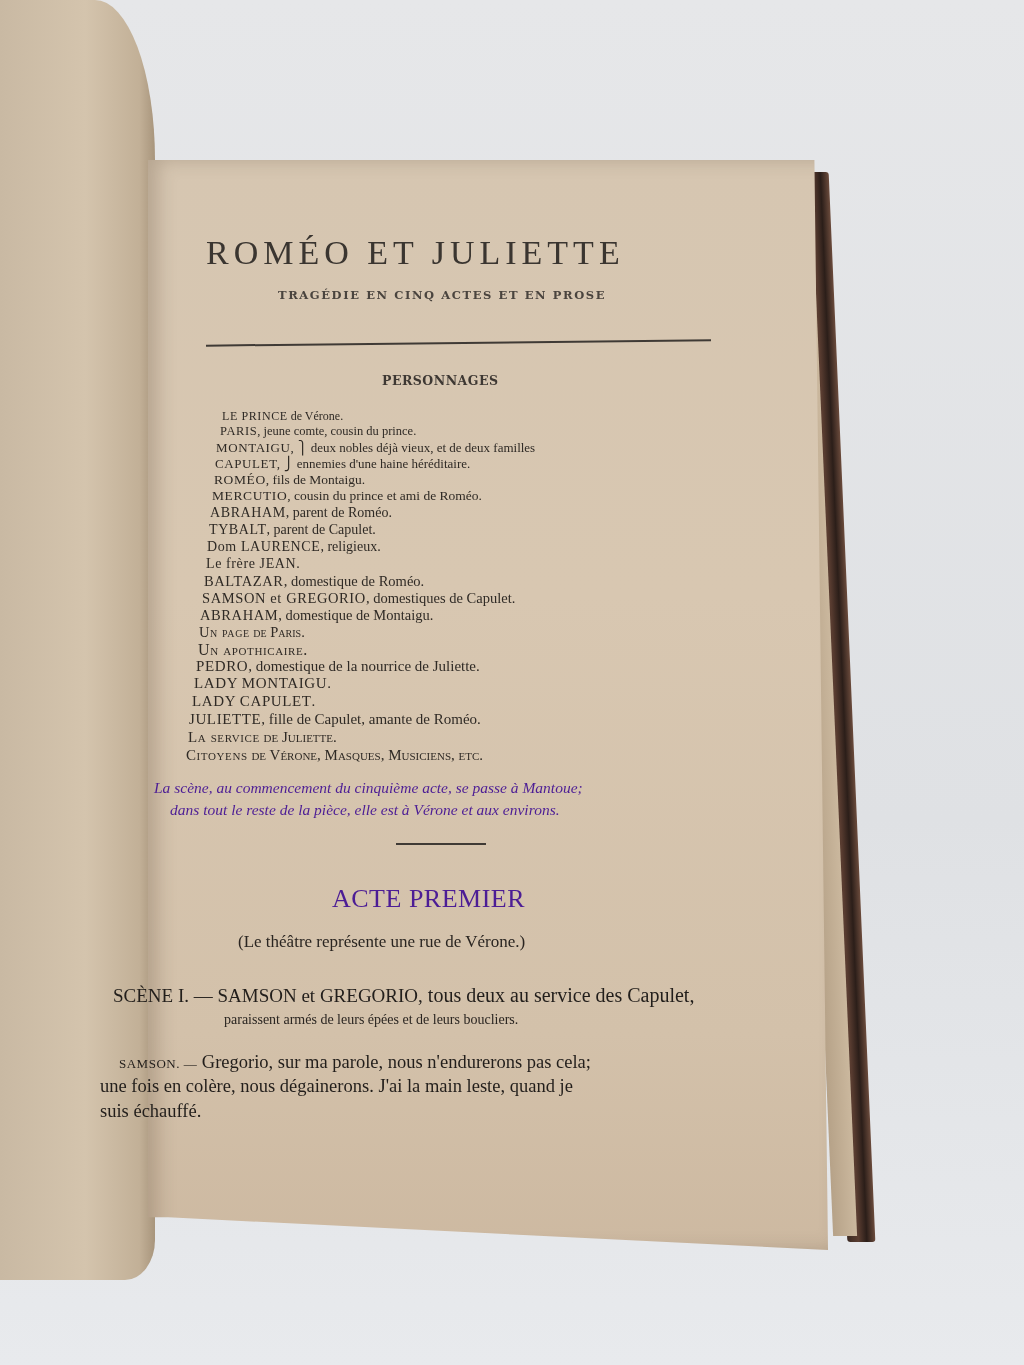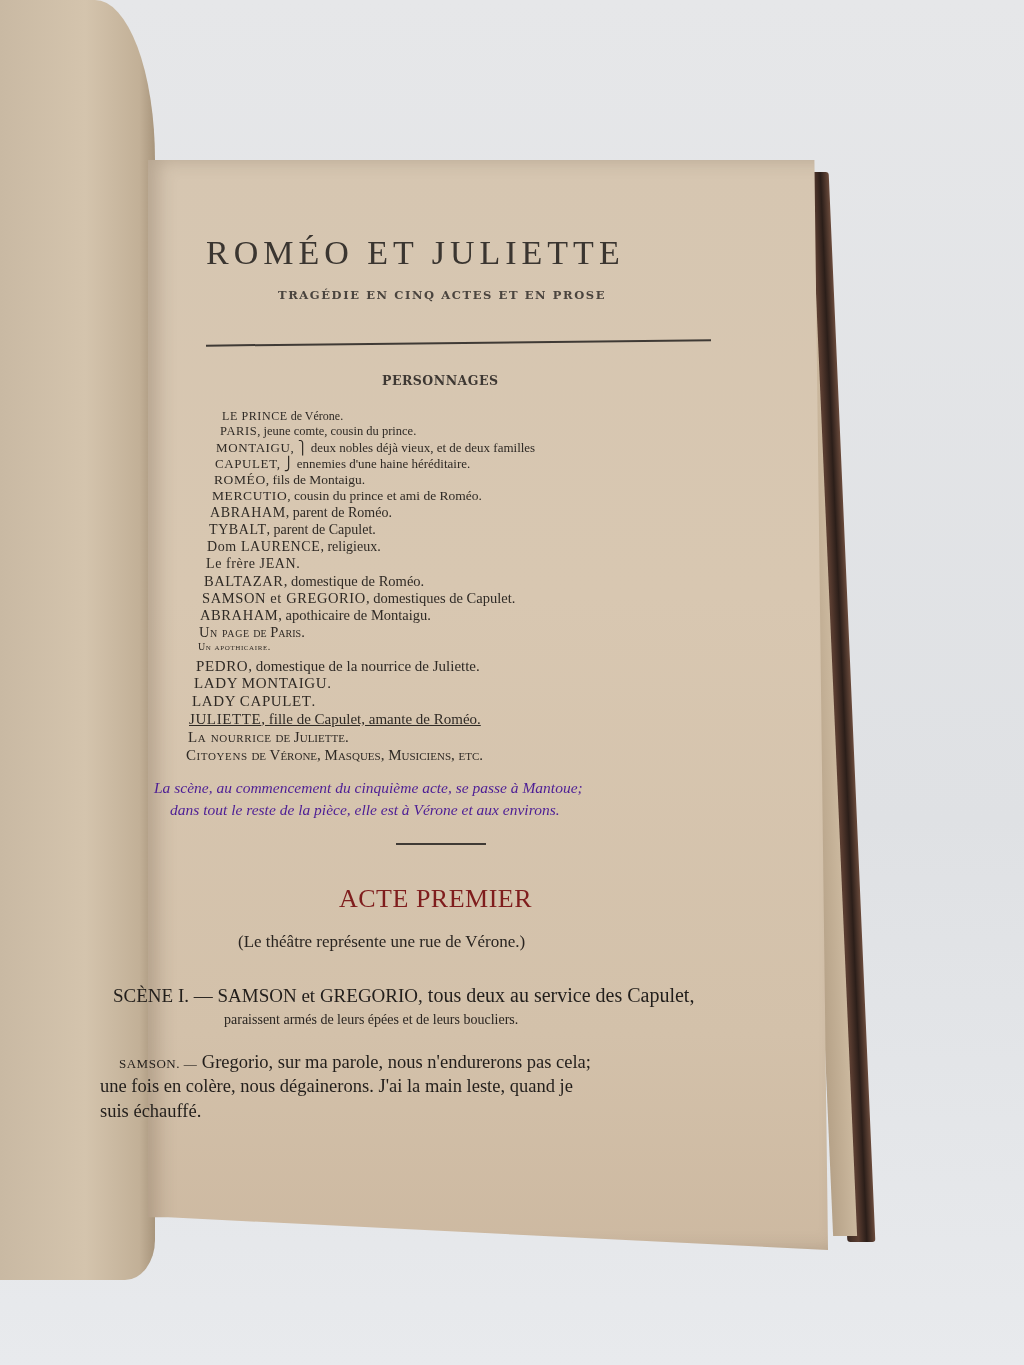--- a/index.html
+++ b/index.html
@@ -40,21 +40,21 @@
   .subtitle { left:278px; top:288px; font-size:11.5px; letter-spacing:1.6px; font-weight:bold; color:#4a443e; }
   .rule { position:absolute; height:2px; background:#3f3a35; }
   .rule-top { left:206px; top:342px; width:505px; transform:rotate(-0.6deg); }
   .personnages { left:382px; top:373px; font-size:12.5px; font-weight:bold; letter-spacing:0.5px; color:#3e3833; }
   .cast { position:absolute; left:0; top:0; }
   .cast-line { position:absolute; font-size:13.5px; color:#2f2a25; white-space:nowrap; font-family:"Liberation Serif", serif; }
   .cast-line b { font-weight:normal; letter-spacing:0.6px; }
   .sc { font-variant:small-caps; }
   .italic-note { font-style:italic; font-size:15.5px; color:#4c1d95; font-family:"Liberation Serif", serif; }
   .rule-mid { left:396px; top:843px; width:90px; height:1.5px; }
-  .acte { left:339px; top:884px; font-size:26px; font-family:"Liberation Serif", serif; color:#7f1d1d; letter-spacing:0.5px; }
+  .acte { left:332px; top:884px; font-size:26px; font-family:"Liberation Serif", serif; color:#4c1d95; letter-spacing:0.5px; }
   .stage { left:238px; top:932px; font-size:17px; font-family:"Liberation Serif", serif; color:#2a2521; }
   .scene1 { left:113px; top:984px; font-size:19px; font-family:"Liberation Serif", serif; color:#221e1b; }
   .scene1 .small { font-size:20px; }
   .scene2 { left:224px; top:1012px; font-size:14px; font-family:"Liberation Serif", serif; color:#2a2521; }
   .dialogue { font-size:18.5px; font-family:"Liberation Serif", serif; color:#221e1b; }
   .speaker { font-size:13px; letter-spacing:0.5px; }
 </style>
 </head>
 <body>
 
@@ -75,28 +75,28 @@
   <div class="cast-line" style="left:216px;top:440px;font-size:13px;"><b>MONTAIGU,</b><span> ⎫ deux nobles déjà vieux, et de deux familles</span></div>
   <div class="cast-line" style="left:215px;top:456px;font-size:13px;"><b>CAPULET,</b><span> ⎭   ennemies d'une haine héréditaire.</span></div>
   <div class="cast-line" style="left:214px;top:472px;font-size:13.5px;"><b>ROMÉO</b><span>, fils de Montaigu.</span></div>
   <div class="cast-line" style="left:212px;top:488px;font-size:13.5px;"><b>MERCUTIO</b><span>, cousin du prince et ami de Roméo.</span></div>
   <div class="cast-line" style="left:210px;top:505px;font-size:14px;"><b>ABRAHAM</b><span>, parent de Roméo.</span></div>
   <div class="cast-line" style="left:209px;top:522px;font-size:14px;"><b>TYBALT</b><span>, parent de Capulet.</span></div>
   <div class="cast-line" style="left:207px;top:539px;font-size:14px;"><b>Dom LAURENCE</b><span>, religieux.</span></div>
   <div class="cast-line" style="left:206px;top:556px;font-size:14px;"><b>Le frère JEAN</b><span>.</span></div>
   <div class="cast-line" style="left:204px;top:573px;font-size:14.5px;"><b>BALTAZAR</b><span>, domestique de Roméo.</span></div>
   <div class="cast-line" style="left:202px;top:590px;font-size:14.5px;"><b>SAMSON et GREGORIO</b><span>, domestiques de Capulet.</span></div>
-  <div class="cast-line" style="left:200px;top:607px;font-size:14.5px;"><b>ABRAHAM</b><span>, apothicaire de Montaigu.</span></div>
+  <div class="cast-line" style="left:200px;top:607px;font-size:14.5px;"><b>ABRAHAM</b><span>, domestique de Montaigu.</span></div>
   <div class="cast-line sc" style="left:199px;top:624px;font-size:14.5px;"><b>Un page</b><span> de Paris.</span></div>
-  <div class="cast-line sc" style="left:198px;top:641px;font-size:10px;"><b>Un apothicaire</b><span>.</span></div>
+  <div class="cast-line sc" style="left:198px;top:641px;font-size:16px;"><b>Un apothicaire</b><span>.</span></div>
   <div class="cast-line" style="left:196px;top:658px;font-size:15px;"><b>PEDRO</b><span>, domestique de la nourrice de Juliette.</span></div>
   <div class="cast-line" style="left:194px;top:675px;font-size:15px;"><b>LADY MONTAIGU</b><span>.</span></div>
   <div class="cast-line" style="left:192px;top:693px;font-size:15px;"><b>LADY CAPULET</b><span>.</span></div>
-  <div class="cast-line" style="left:189px;top:711px;font-size:15px;text-decoration:underline;"><b>JULIETTE</b><span>, fille de Capulet, amante de Roméo.</span></div>
-  <div class="cast-line sc" style="left:188px;top:729px;font-size:15px;"><b>La nourrice</b><span> de Juliette.</span></div>
+  <div class="cast-line" style="left:189px;top:711px;font-size:15px;"><b>JULIETTE</b><span>, fille de Capulet, amante de Roméo.</span></div>
+  <div class="cast-line sc" style="left:188px;top:729px;font-size:15px;"><b>La service</b><span> de Juliette.</span></div>
   <div class="cast-line sc" style="left:186px;top:747px;font-size:15px;"><b>Citoyens</b><span> de Vérone, Masques, Musiciens, etc.</span></div>
 </div>
 
 <div class="text italic-note" style="left:154px;top:779px;">La scène, au commencement du cinquième acte, se passe à Mantoue;</div>
 <div class="text italic-note" style="left:170px;top:801px;">dans tout le reste de la pièce, elle est à Vérone et aux environs.</div>
 
 <div class="rule rule-mid"></div>
 
 <div class="text acte">ACTE PREMIER</div>
 <div class="text stage">(Le théâtre représente une rue de Vérone.)</div>

